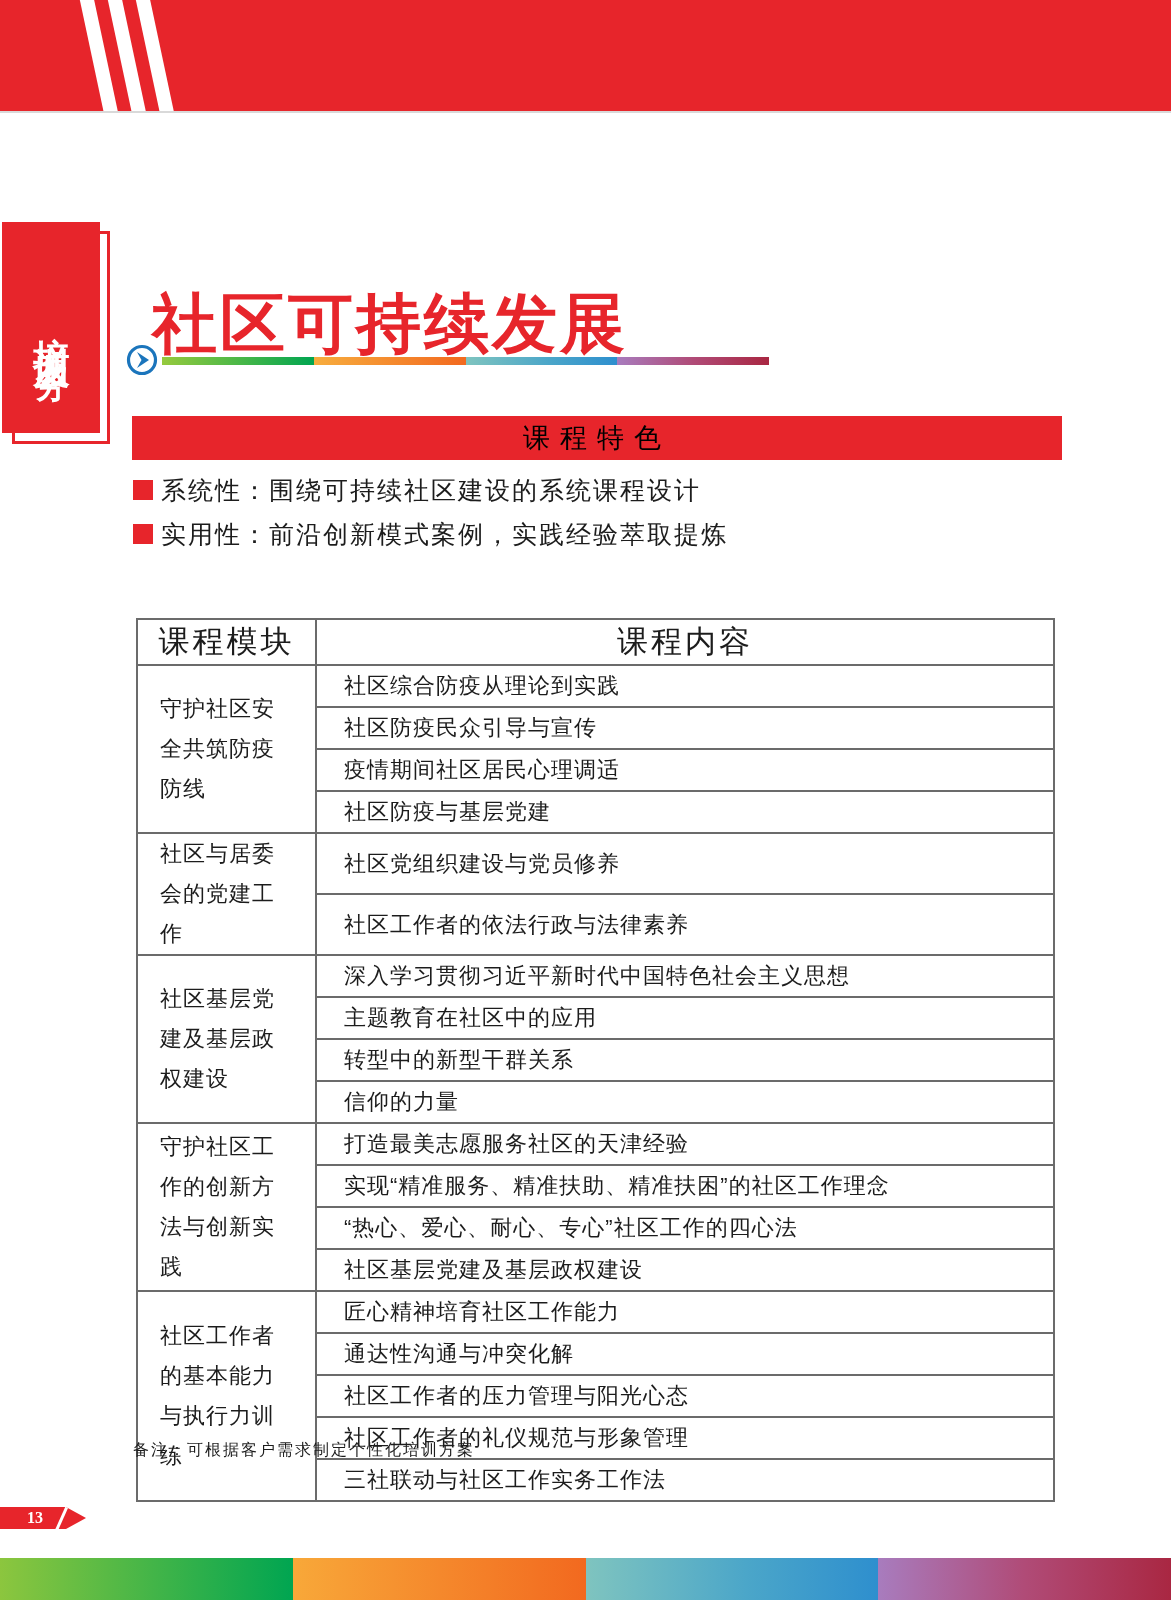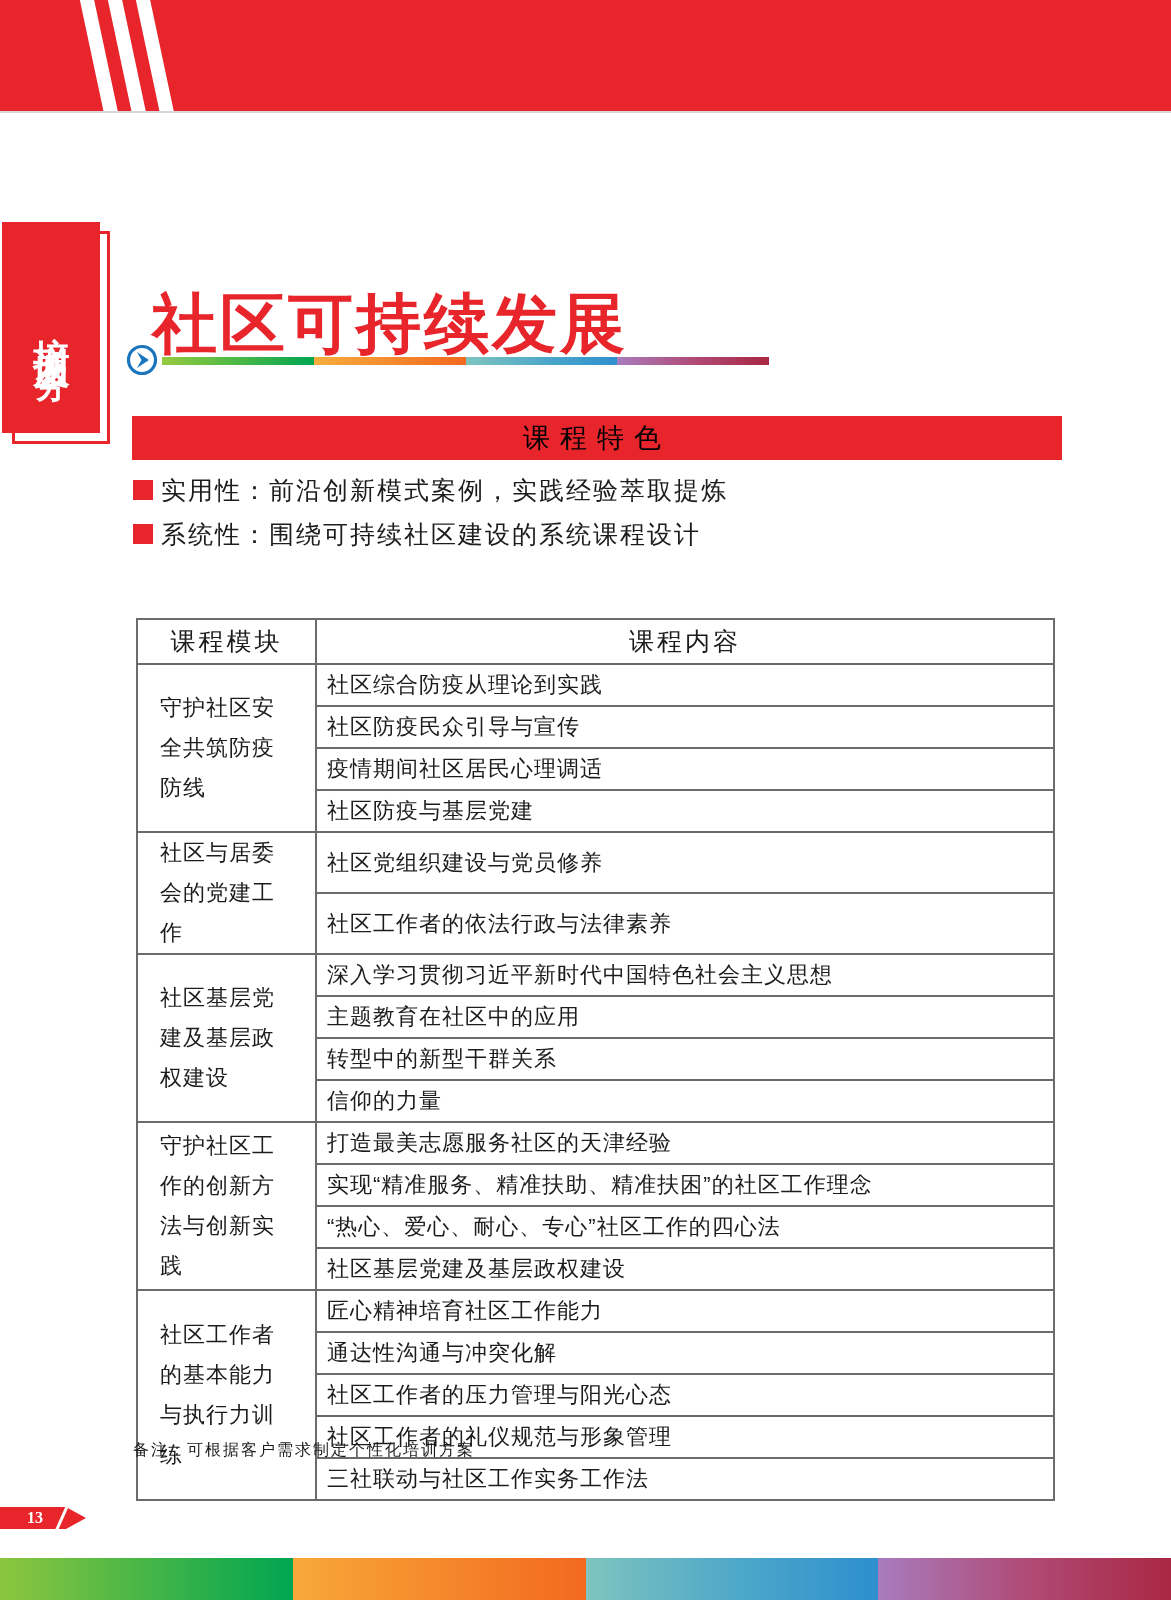--- a/index.html
+++ b/index.html
@@ -63,27 +63,27 @@
 
   
   table.course{
     position:absolute;left:136px;top:618px;width:917px;
     border-collapse:collapse;table-layout:fixed;
   }
   table.course th,table.course td{
     border:2px solid #6b6b6b;font-weight:normal;font-size:22px;
     color:#1c1c1c;letter-spacing:1px;
   }
-  table.course th{height:41px;text-align:center;font-size:25px;letter-spacing:3px;margin-left:18px;}
+  table.course th{height:41px;text-align:center;font-size:31px;letter-spacing:3px;margin-left:18px;}
   table.course td{height:40px;}
   td.module{
     width:179px;padding:0 22px 0 22px;line-height:40px;vertical-align:middle;
     text-align:left;
   }
-  td.item{padding:0 10px 0 10px;vertical-align:middle;text-align:left;}
+  td.item{padding:0 10px 0 27px;vertical-align:middle;text-align:left;}
   col.c1{width:179px;} col.c2{width:738px;}
 
   
   .note{position:absolute;left:133px;top:1440px;font-size:16px;letter-spacing:2px;}
 
   
   .page-badge{
     position:absolute;left:0;top:1507px;width:86px;height:22px;background:#e7252b;
     clip-path:polygon(0 0,66px 0,86px 50%,66px 100%,0 100%);
     color:#ffffff;font-family:"Liberation Serif","DejaVu Serif",serif;
@@ -127,25 +127,25 @@
   <i class="g2"></i>
   <i class="g3"></i>
   <i class="g4"></i>
 </div>
 
 <div class="section-banner">课程特色</div>
 
 <div class="features">
   <div class="feature">
     <i class="sq"></i>
-    <span class="txt">实用性：前沿创新模式案例，实践经验萃取提炼</span>
+    <span class="txt">系统性：围绕可持续社区建设的系统课程设计</span>
   </div>
   <div class="feature">
     <i class="sq"></i>
-    <span class="txt">系统性：围绕可持续社区建设的系统课程设计</span>
+    <span class="txt">实用性：前沿创新模式案例，实践经验萃取提炼</span>
   </div>
 </div>
 
 <table class="course">
   <colgroup>
       <col class="c1">
       <col class="c2">
     </colgroup>
   <tbody>
       <tr>

